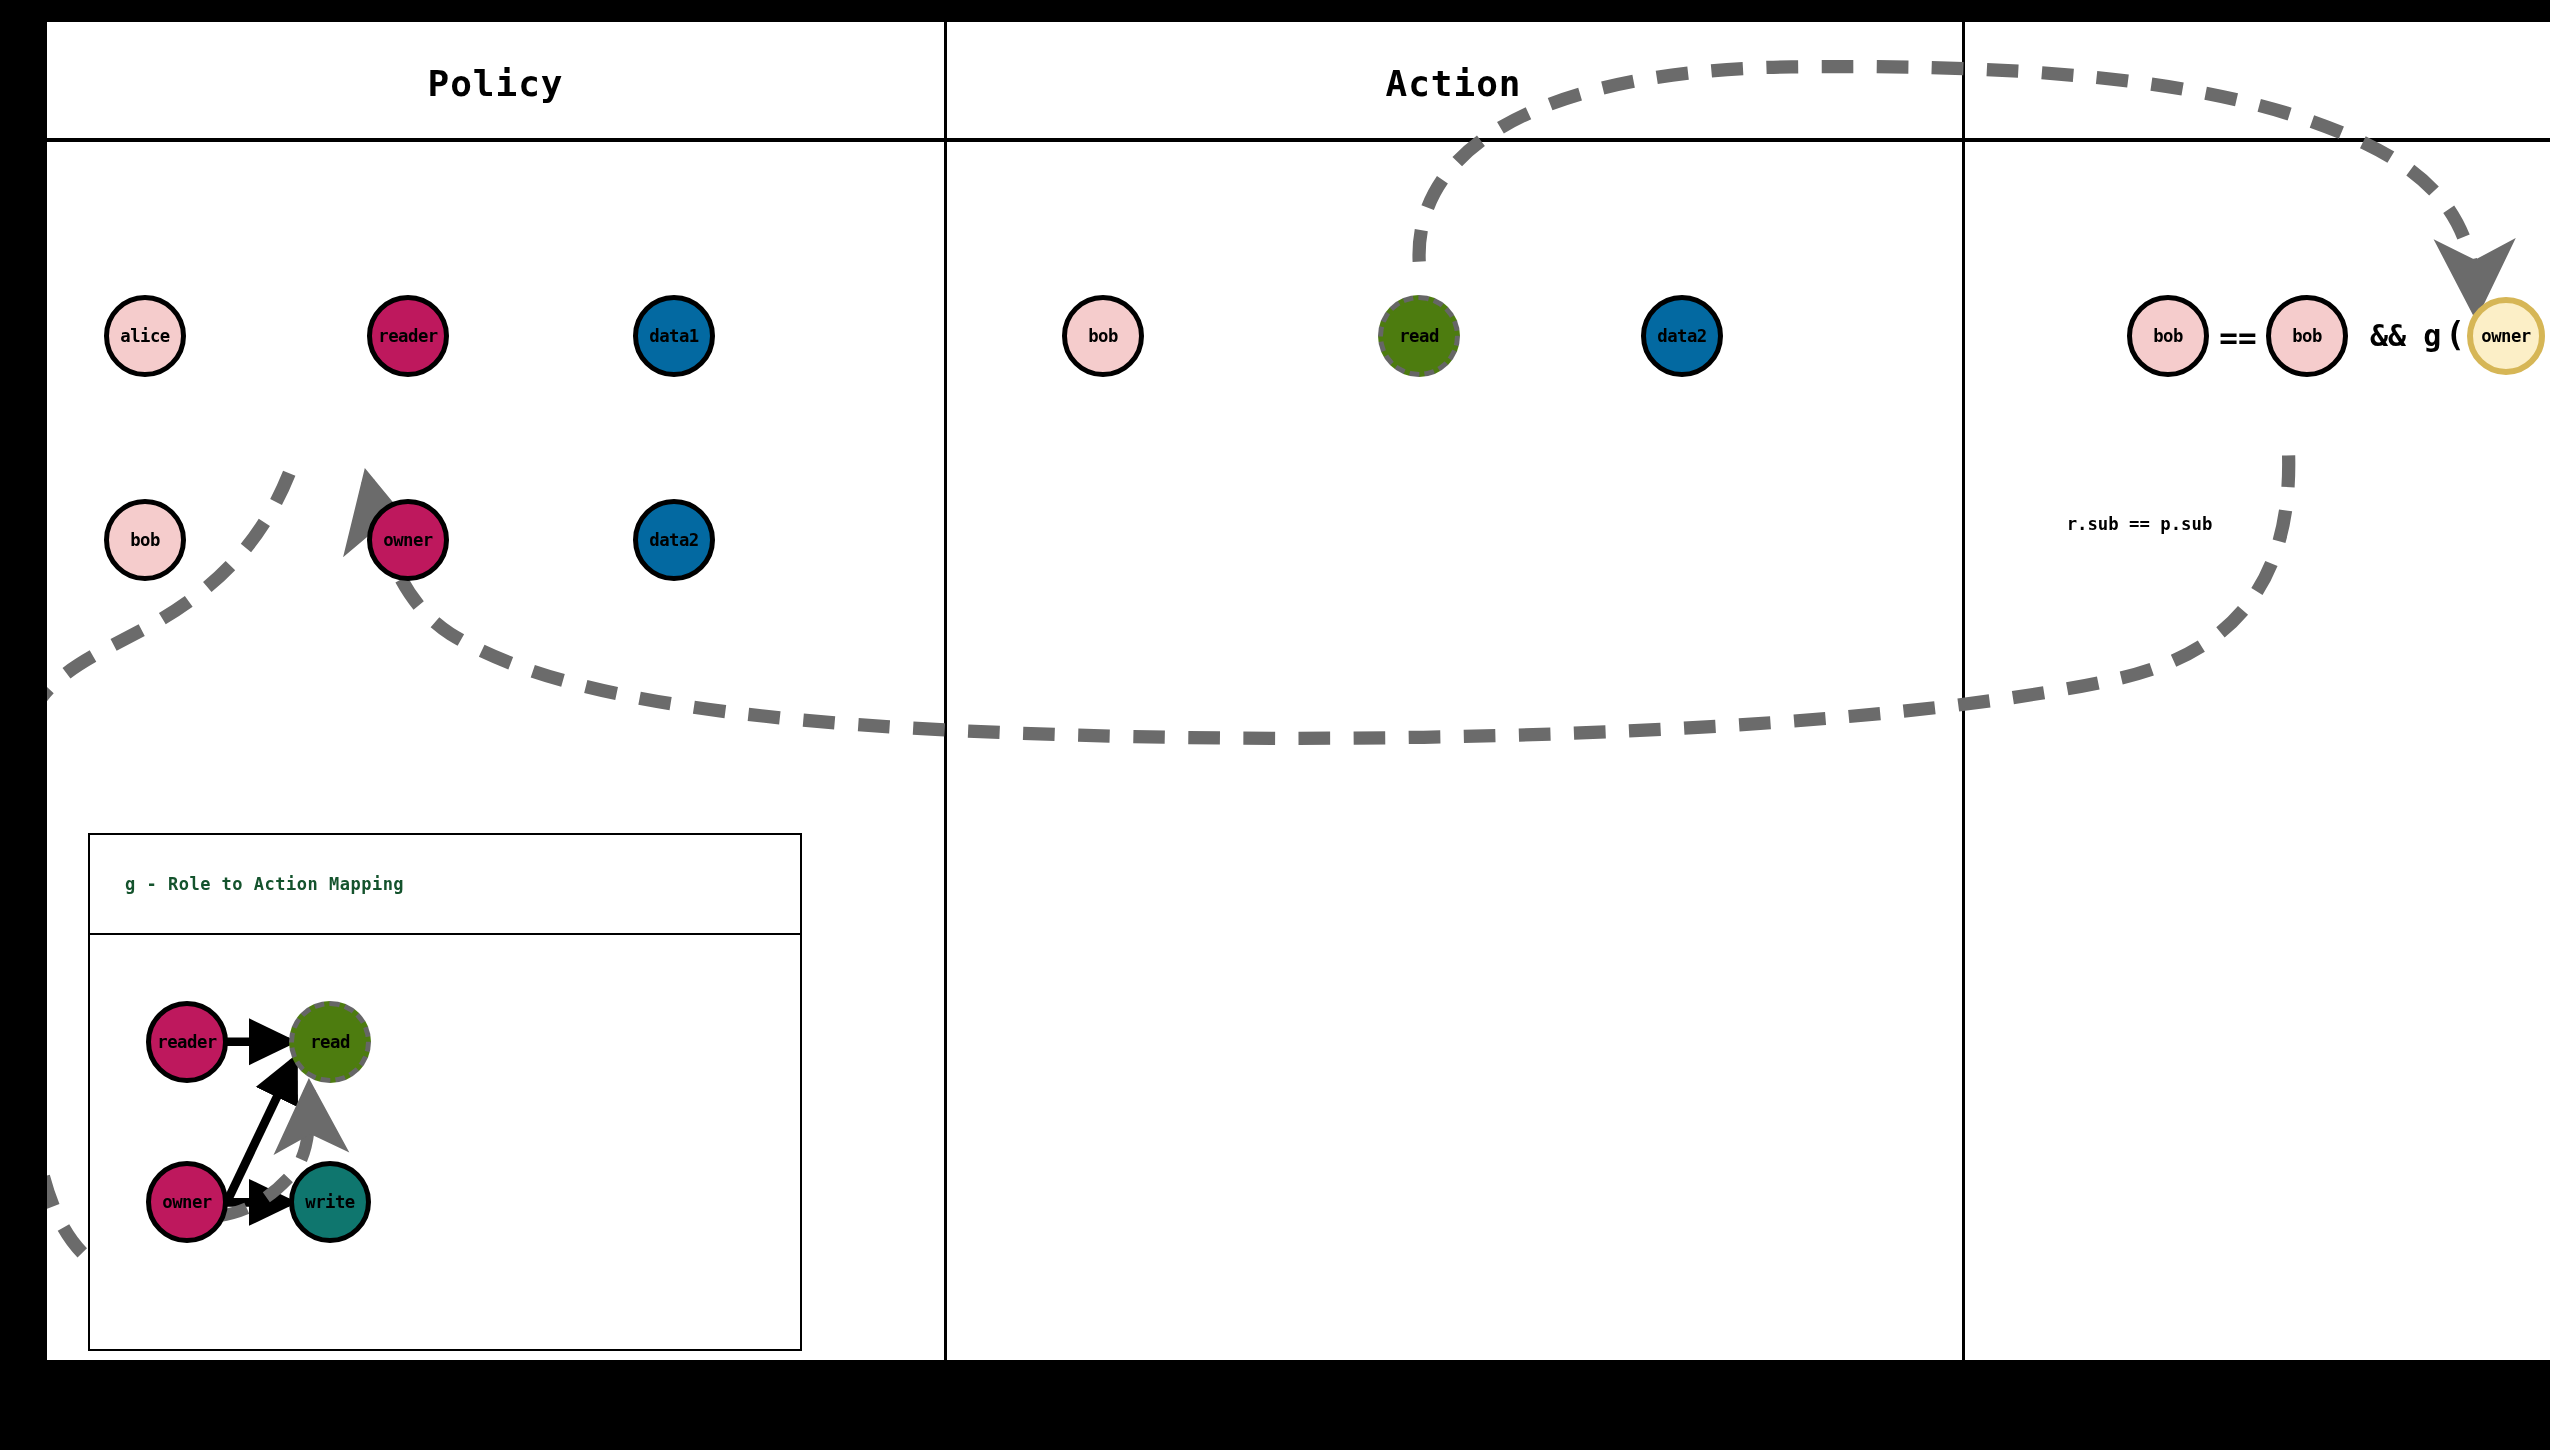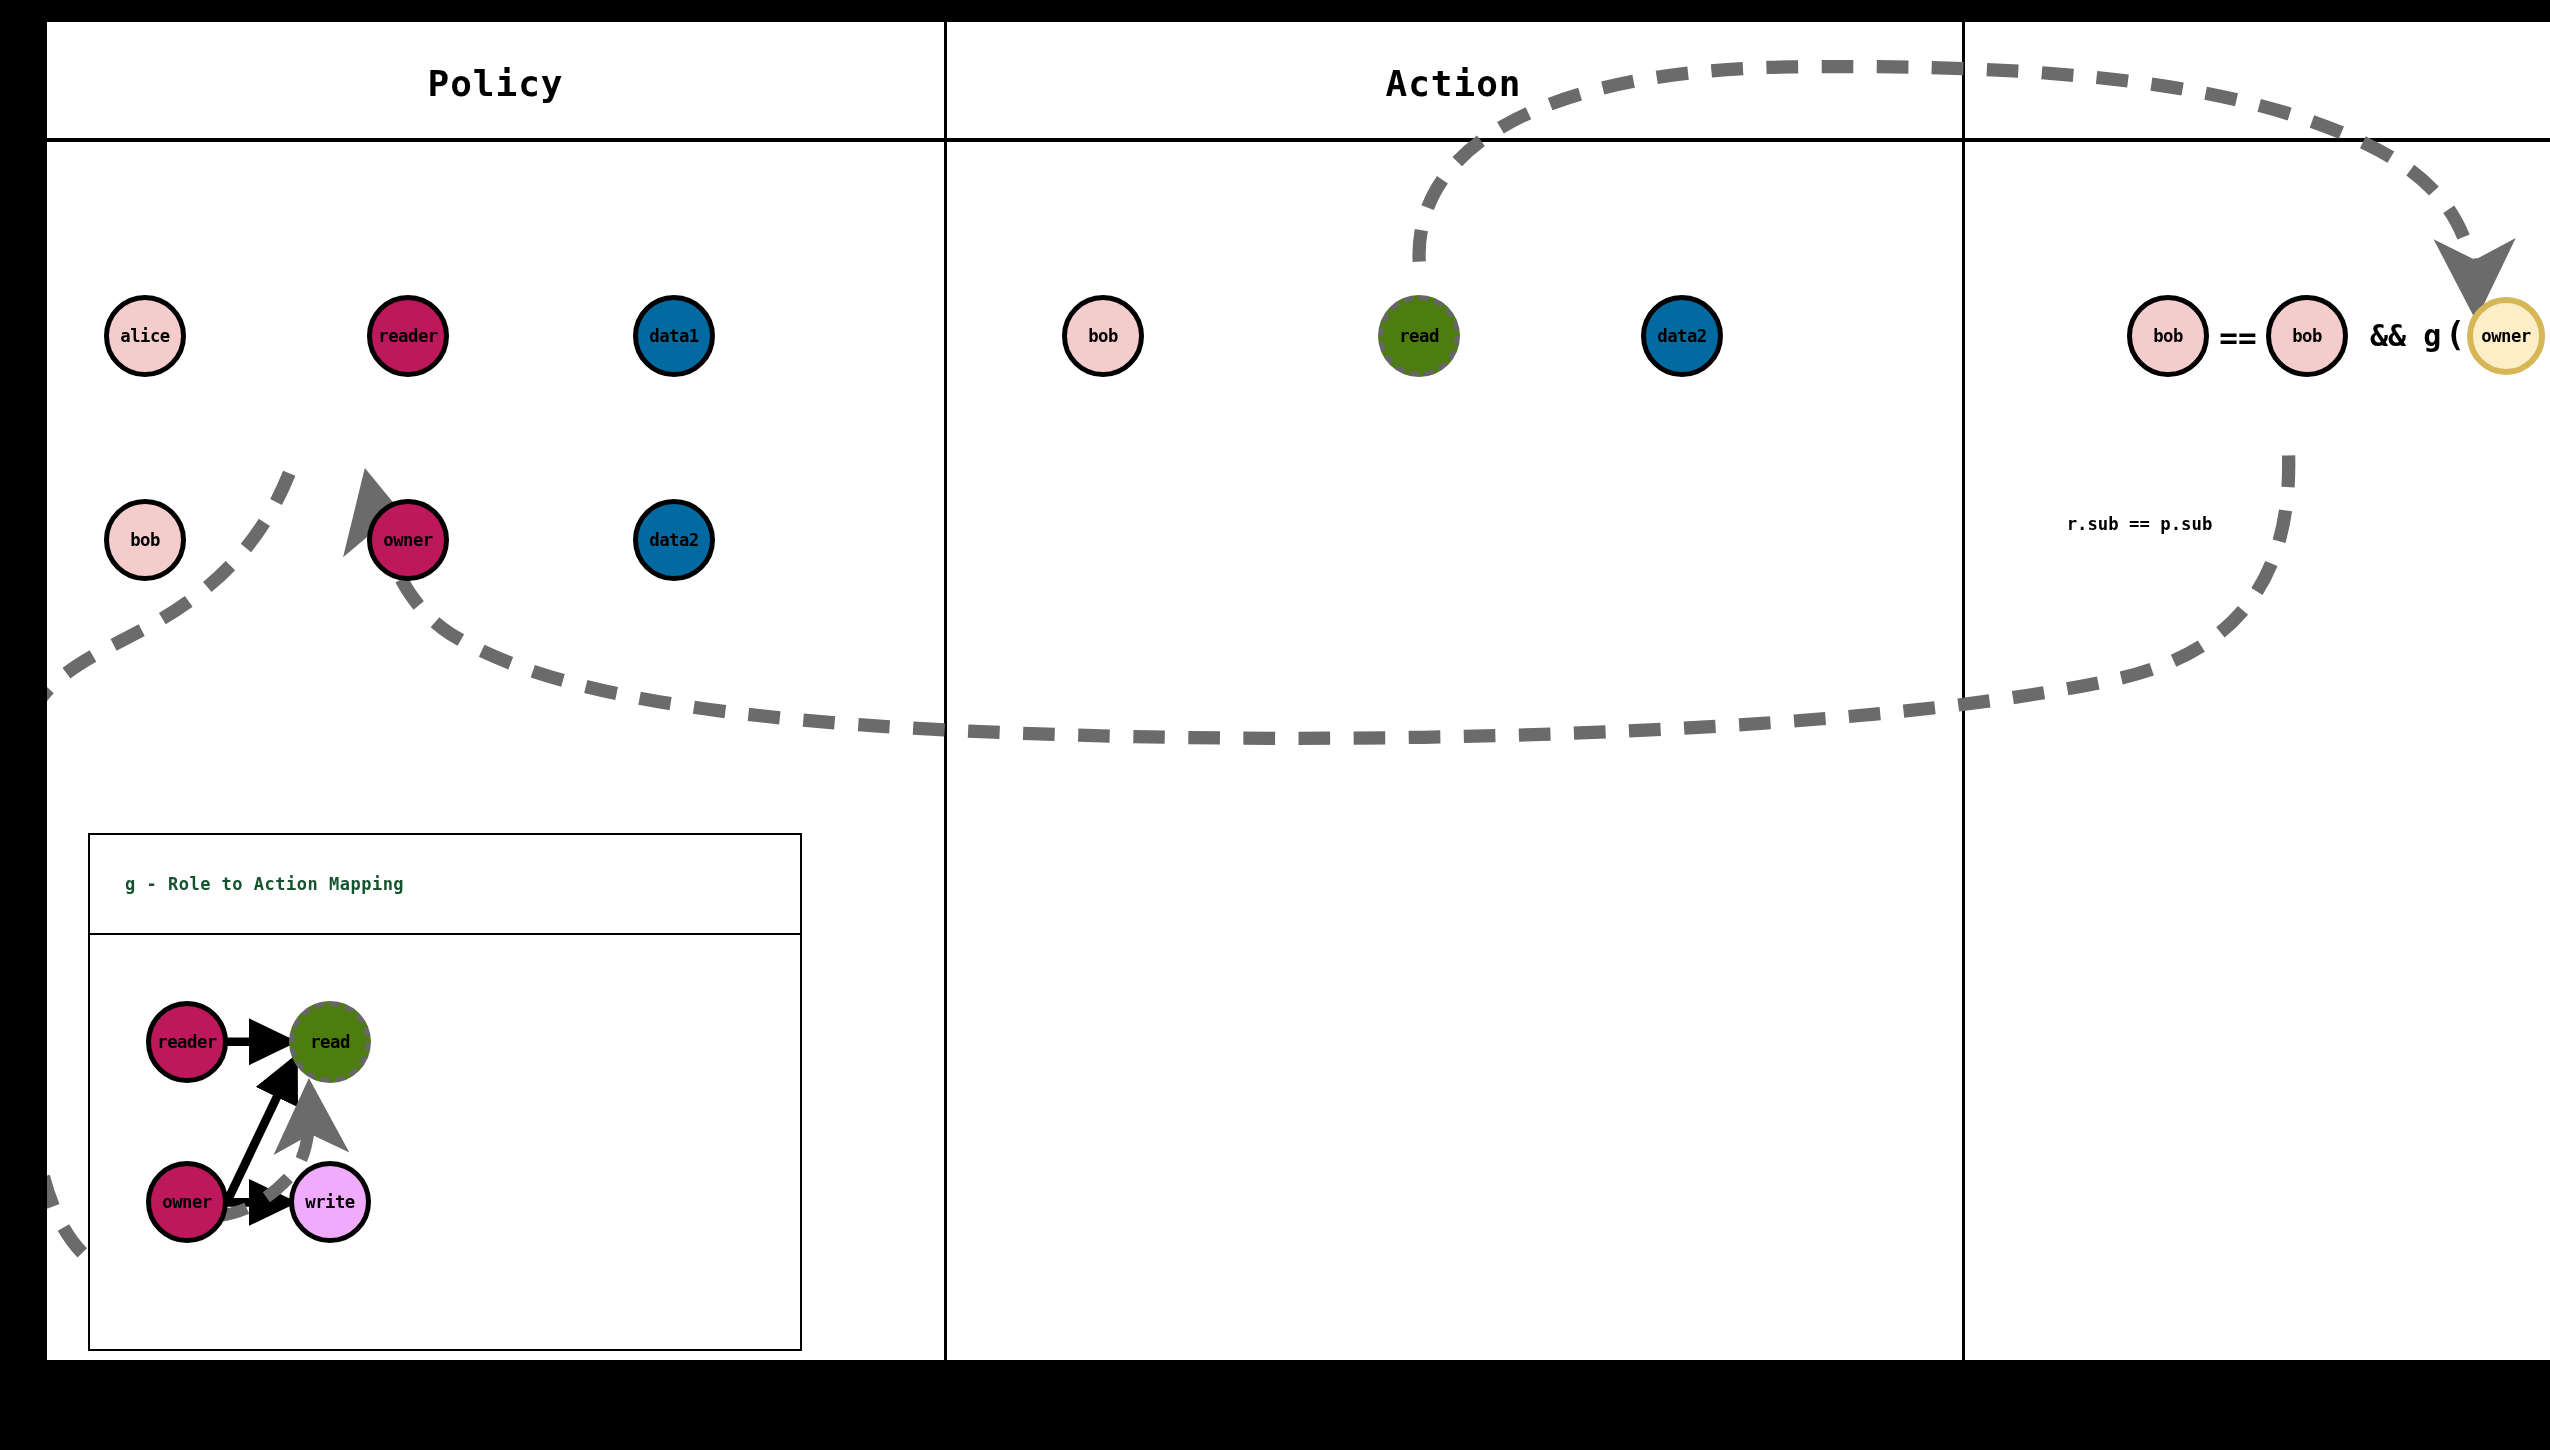--- a/index.html
+++ b/index.html
@@ -41,21 +41,21 @@
     border-radius:50%;
     box-sizing:border-box;
     font-size:17.3px;font-weight:bold;color:#000000;
     font-family:"DejaVu Sans Mono","Liberation Mono",monospace;
     white-space:nowrap;
     letter-spacing:-0.5px;
   }
   .n-red   {background:#f5cccc;border:5.6px solid #000000;}
   .n-yellow{background:#be185d;border:5.6px solid #000000;}
   .n-green {background:#0369a1;border:5.6px solid #000000;}
-  .n-blue  {background:#f0abfc;border:5.6px solid #000000;}
+  .n-blue  {background:#0f766e;border:5.6px solid #000000;}
   .n-blue-dash{background:#4d7c0f;border:5.6px dashed #666666;}
   .n-gold-ring{background:#fcefc7;border:6.6px solid #d6b656;}
 
   
   .op{
     position:absolute;
     color:#000000;font-weight:bold;
     font-family:"DejaVu Sans Mono","Liberation Mono",monospace;
     display:flex;align-items:center;justify-content:center;
     white-space:nowrap;

